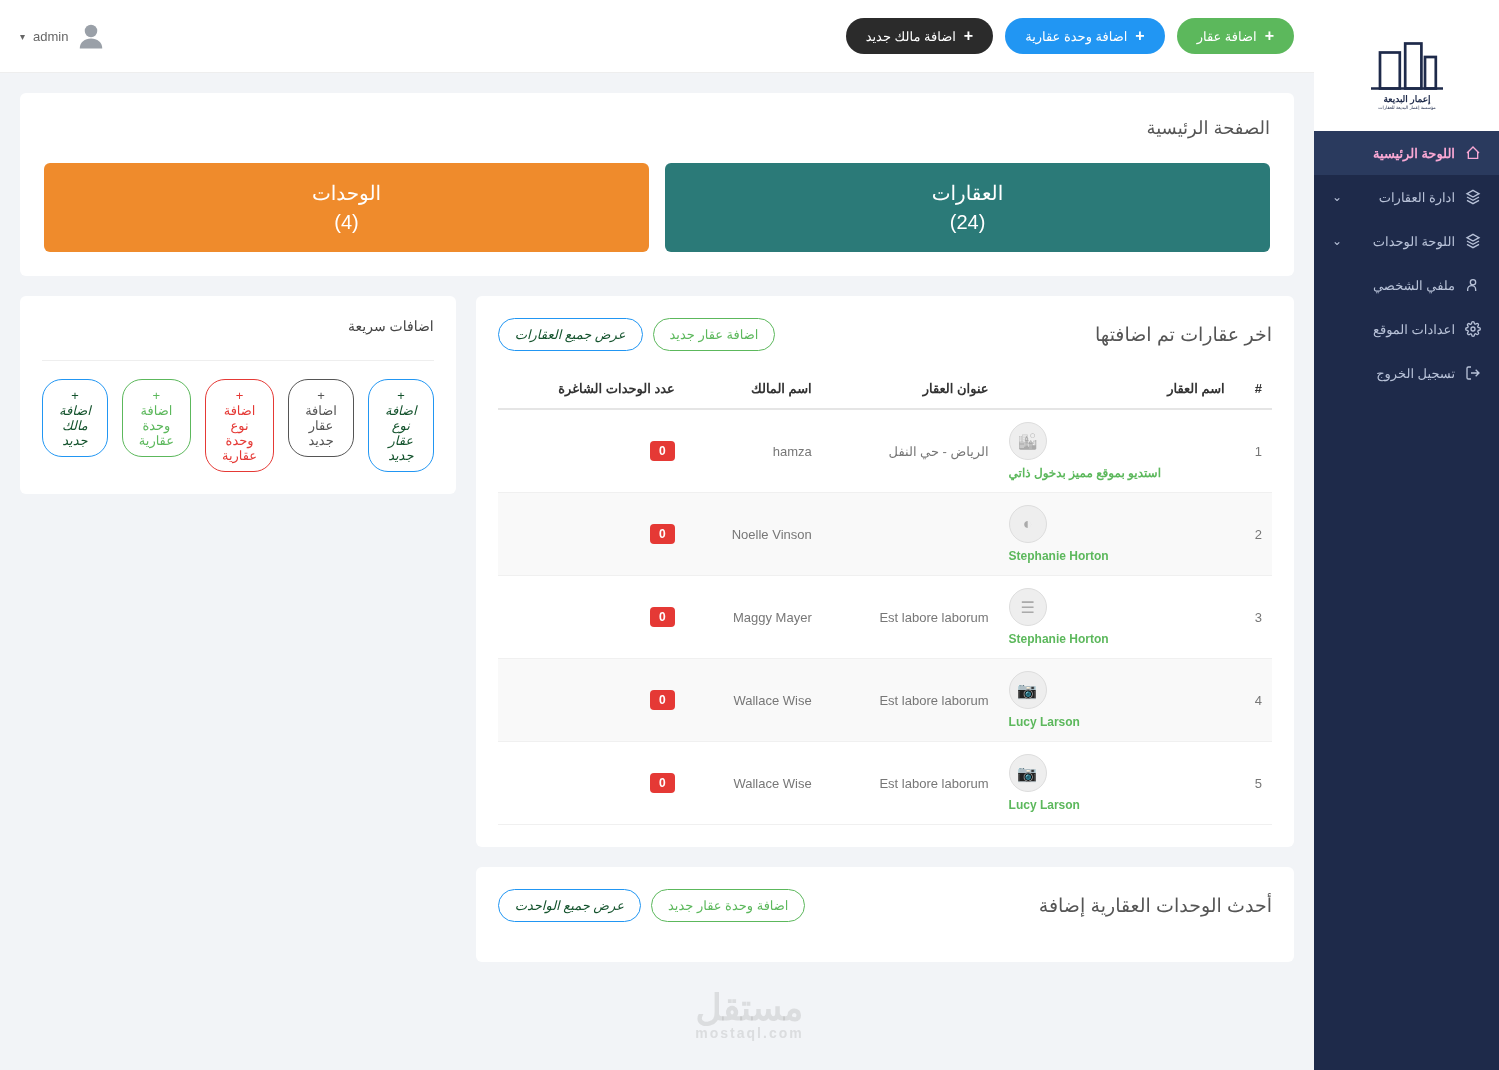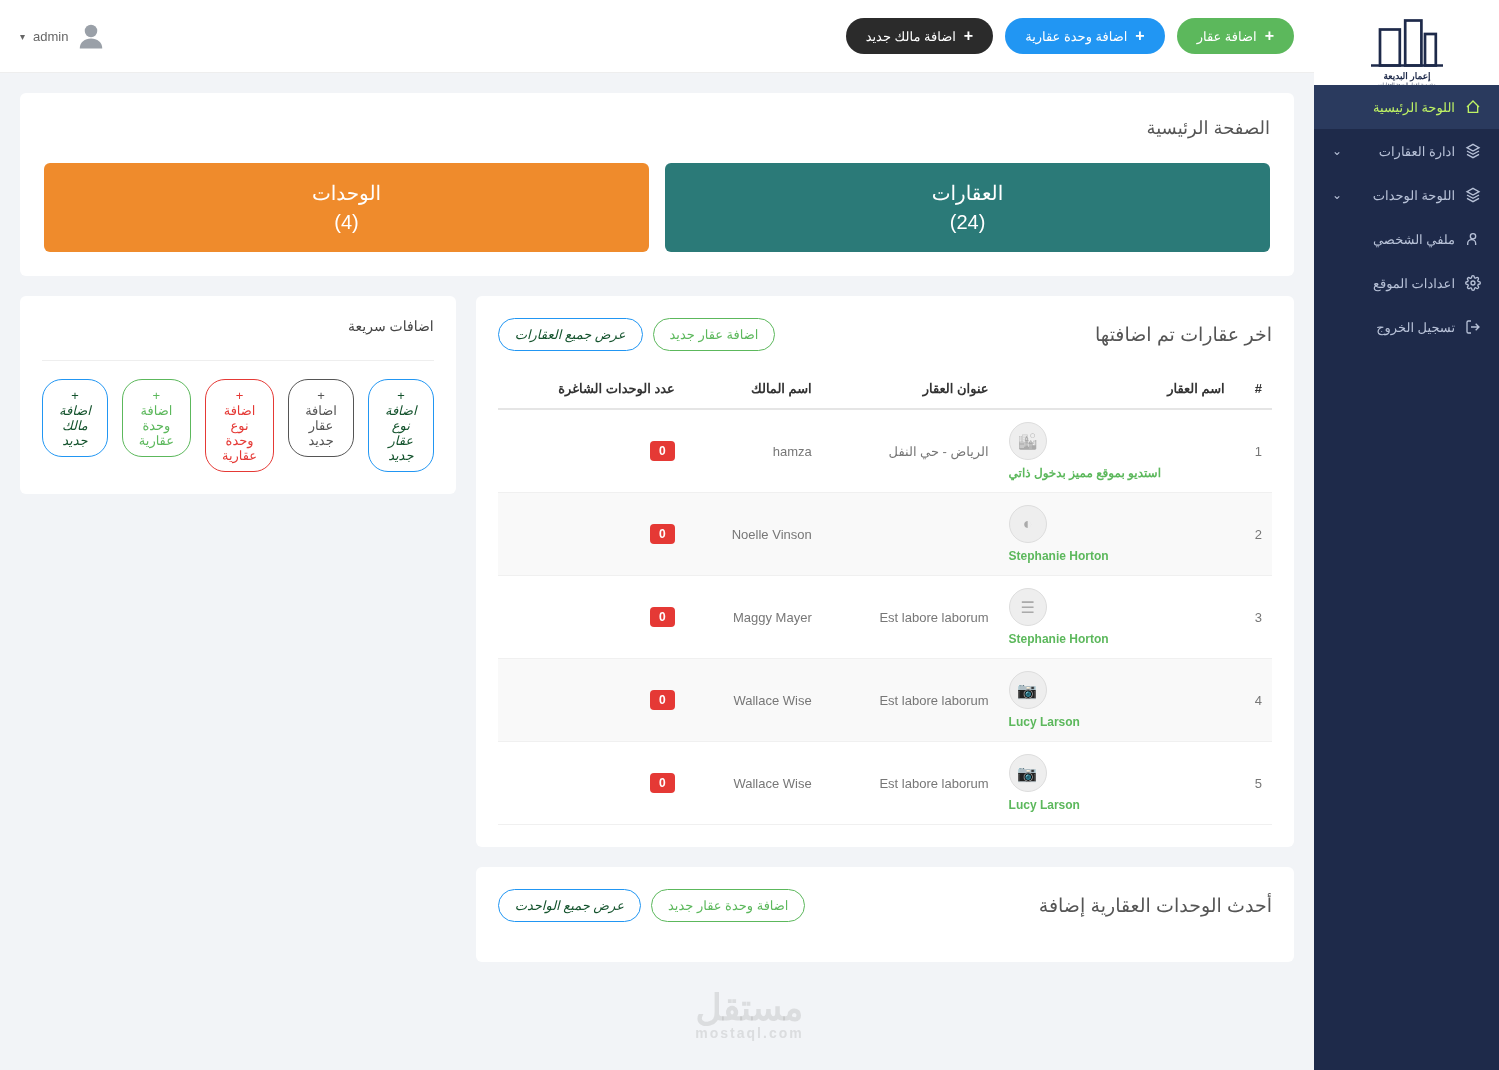--- a/index.html
+++ b/index.html
@@ -15,39 +15,40 @@
   width: 185px;
   background: #1e2a4a;
   flex-shrink: 0;
   display: flex;
   flex-direction: column;
 }
 .logo-area {
   background: #fff;
   padding: 10px;
   text-align: center;
-  height: 85px;
+  height: 131px;
   display: flex;
   align-items: center;
   justify-content: center;
 }
 .logo-svg { width: 90px; height: 90px; }
 .nav-list { list-style: none; padding: 0; }
 .nav-item {
   display: flex;
   align-items: center;
   padding: 14px 18px;
   color: #b8c2d8;
   cursor: pointer;
   font-size: 13px;
   gap: 10px;
 }
 .nav-item.active {
   background: #2a3a5e;
-  color: #bef264;
+  color: #f9a8d4;
+  font-weight: bold;
 }
 .nav-icon { width: 16px; height: 16px; flex-shrink: 0; }
 .nav-chevron { margin-right: auto; font-size: 12px; }
 .main { flex: 1; display: flex; flex-direction: column; }
 .topbar {
   background: #fff;
   padding: 18px 20px;
   display: flex;
   align-items: center;
   gap: 12px;

